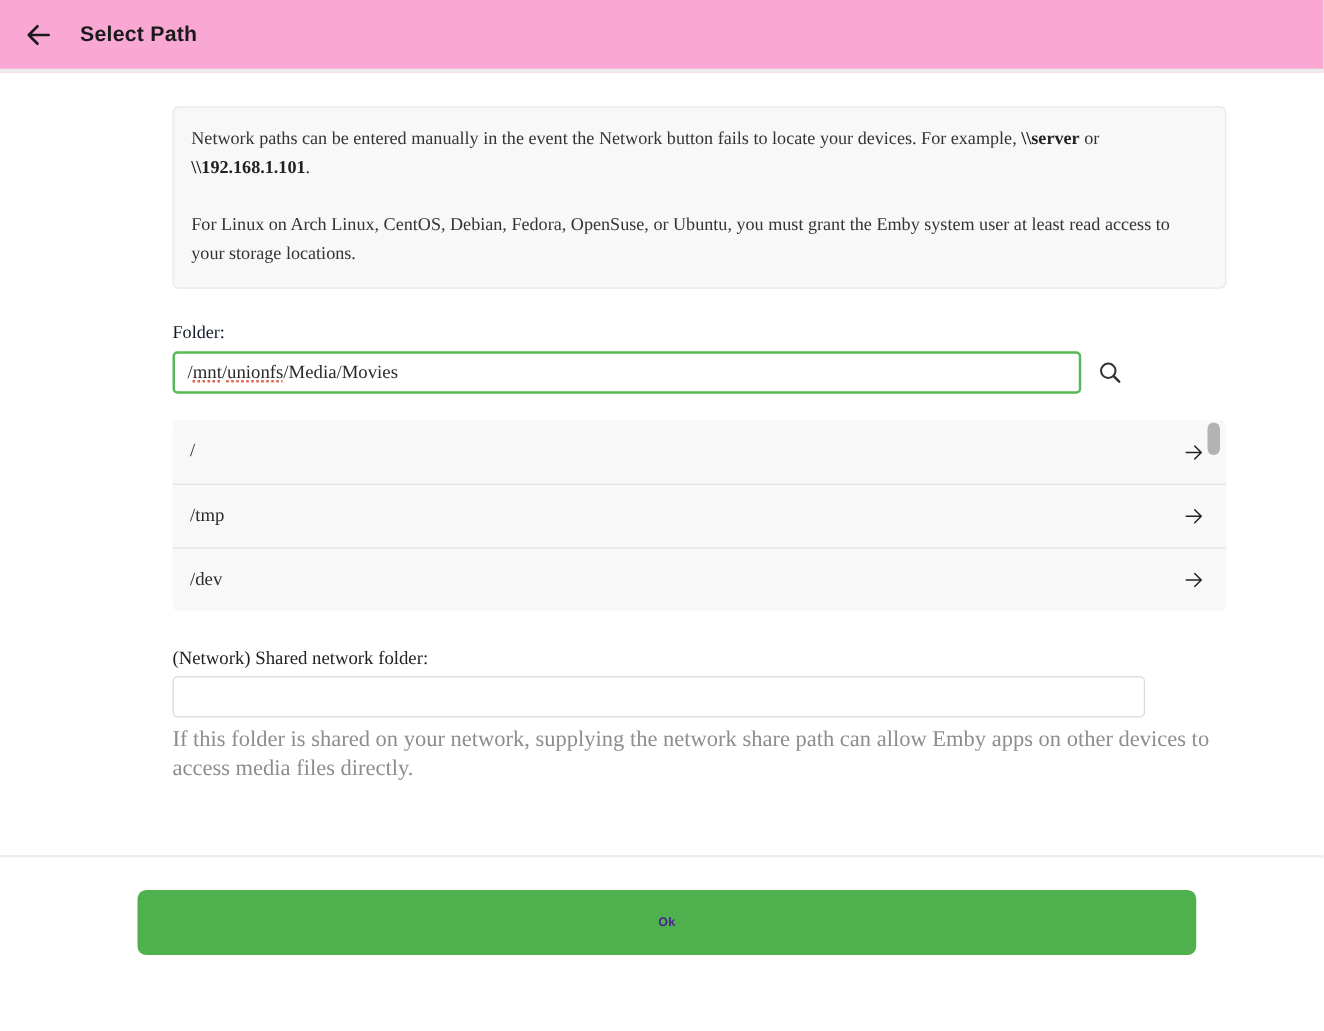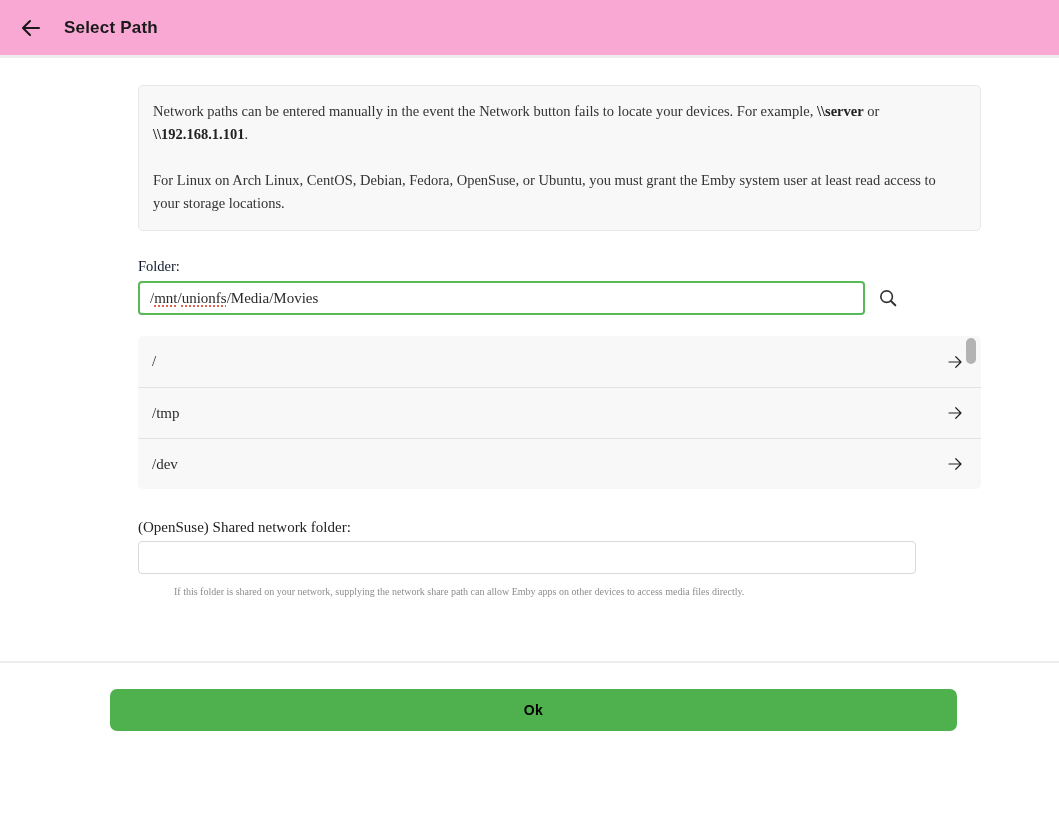--- a/index.html
+++ b/index.html
@@ -75,29 +75,29 @@
     cursor: default;
   }
 
   .shared-label { display: block; margin: 30px 0 5px; font-size: 15px; color: #222; }
   .shared-input {
     width: 778px; height: 33px;
     border: 1px solid #d9d9d9; border-radius: 4px;
     font-size: 15px; padding: 0 10px; outline: none;
     font-family: inherit; background: #fff;
   }
-  .helper { margin-top: 6px; font-size: 10px; line-height: 23px; color: #8d8d8d; margin-left: 36px; }
+  .helper { margin-top: 6px; font-size: 18px; line-height: 23px; color: #8d8d8d; }
 
   .footer-divider { margin-top: 58px; height: 2px; background: #ededed; }
   .ok-btn {
     display: block; margin: 26px 0 0 110px;
-    width: 847px; height: 42px;
-    background: #4fb14d; color: #000000;
+    width: 847px; height: 52px;
+    background: #4fb14d; color: #4c1d95;
     border: none; border-radius: 7px;
-    font-size: 14px; font-weight: 700; letter-spacing: .3px;
+    font-size: 10px; font-weight: 700; letter-spacing: .3px;
     font-family: inherit; cursor: pointer;
   }
 </style>
 </head>
 <body>
 
 <div>
 
   <header class="topbar">
     <button class="back-btn">
@@ -142,21 +142,21 @@
       </div>
       <div class="dir-row">
         <span class="lbl">/dev</span>
         <svg width="18" height="18" viewBox="0 0 24 24">
           <path d="M4 12 H20 M13 5 L20 12 L13 19" fill="none" stroke="#222" stroke-width="1.6" stroke-linecap="round" stroke-linejoin="round"></path>
         </svg>
       </div>
       <div class="scroll-thumb"></div>
     </div>
 
-    <label class="shared-label">(OpenSuse) Shared network folder:</label>
+    <label class="shared-label">(Network) Shared network folder:</label>
     <input type="text" class="shared-input" spellcheck="false" value="" style="">
     <div class="helper">If this folder is shared on your network, supplying the network share path can allow Emby apps on other devices to access media files directly.</div>
 
   </main>
 
   <div class="footer-divider"></div>
 
   <footer>
     <button class="ok-btn">Ok</button>
   </footer>

